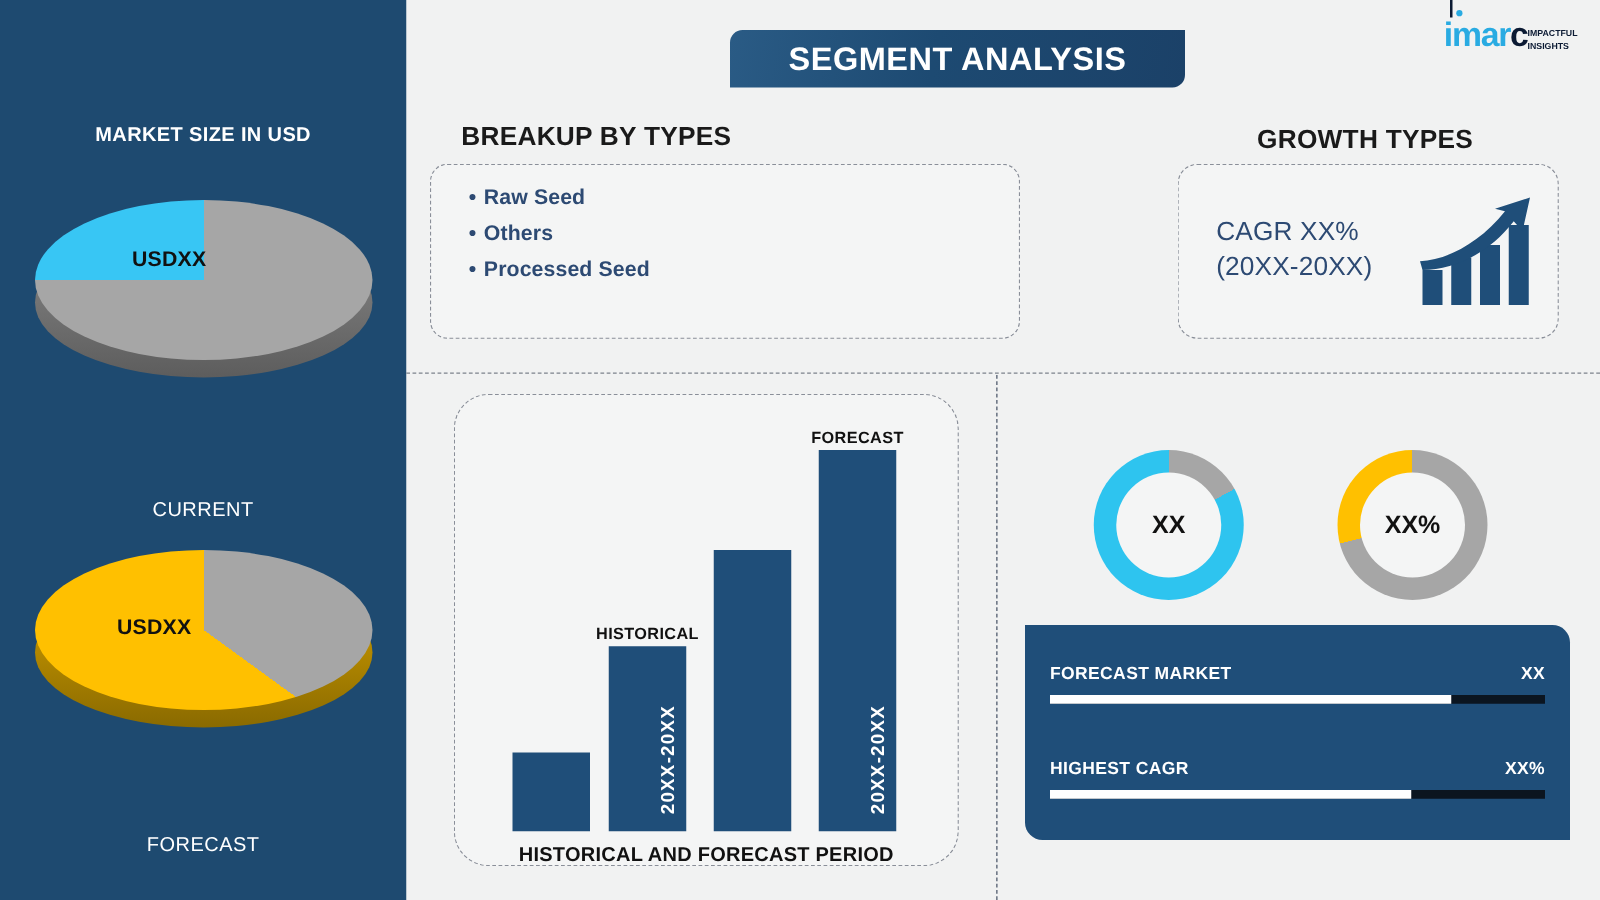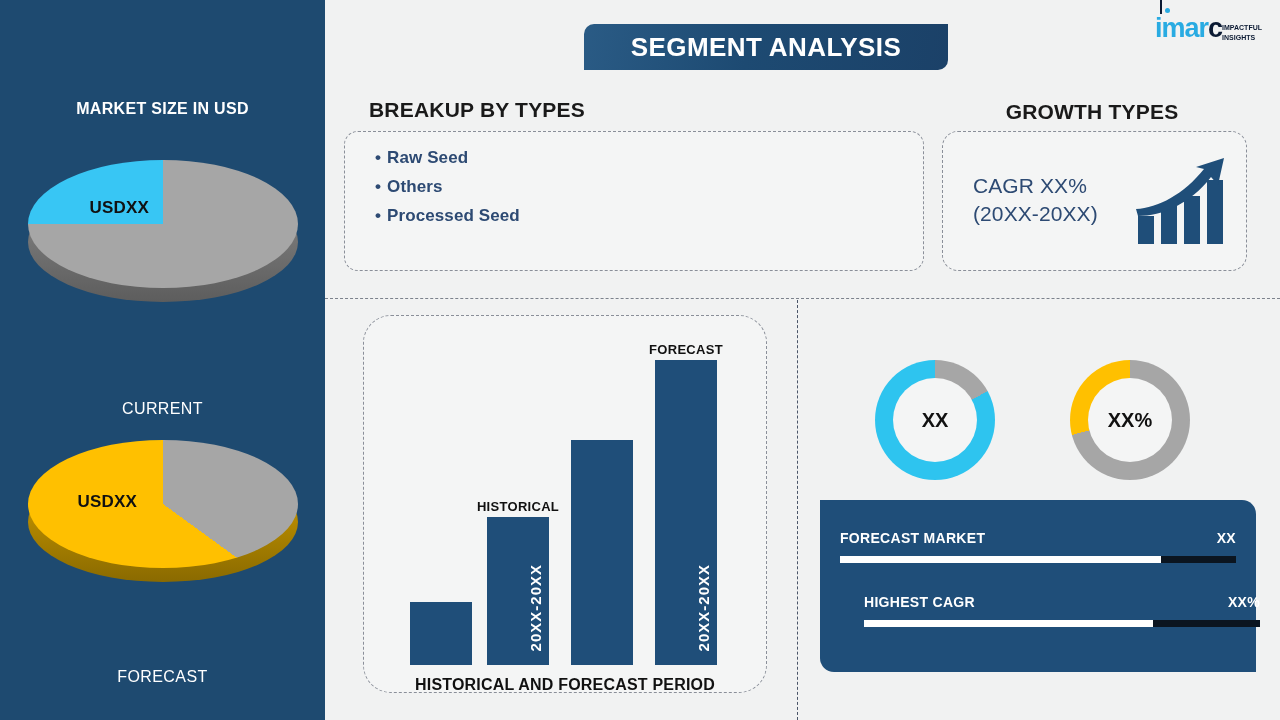--- a/index.html
+++ b/index.html
@@ -30,20 +30,21 @@
   }
   .pie-side.grey{ background:linear-gradient(#8a8a8a,#5d5d5d); }
   .pie-side.gold{ background:linear-gradient(#d9a400,#8a6a00); }
   .pie-top{
     position:absolute; left:0; top:0; width:270px; height:128px;
     border-radius:50%/50%;
   }
   .pie-label{
     position:absolute; color:#111; font-size:17px; font-weight:bold;
     letter-spacing:.2px;
+    margin-left:16px;
   }
   .pie-caption{
     position:absolute; left:0; width:325px; text-align:center;
     color:#ffffff; font-size:16px; letter-spacing:.4px;margin-top:40px;
   }
   .pie-wrap.current .pie-caption{ top:200px; }
   .pie-wrap.forecast .pie-caption{ top:188px; }
 
   
   #header-title{
@@ -70,21 +71,21 @@
   
   .sec-head{ position:absolute; font-size:21px; font-weight:bold; color:#1a1a1a;
              letter-spacing:.2px; }
   #head-types{ left:369px; top:98px; }
   #head-growth{ left:942px; top:100px; width:300px; text-align:center; }
 
   .dash-box{
     position:absolute; border:1.4px dashed #8a8f99; border-radius:14px;
     background:#f4f5f5;
   }
-  #types-box{ left:344px; top:131px; width:580px; height:140px;padding-left:12px; }
+  #types-box{ left:344px; top:131px; width:472px; height:140px;padding-left:12px; }
   .type-list{ position:absolute; left:30px; top:11px; }
   .type-item{
     color:#2d4a73; font-size:17px; font-weight:bold; line-height:29px;
     letter-spacing:.1px;
   }
   .type-item .bul{ margin-right:6px; }
 
   #growth-box{ left:942px; top:131px; width:305px; height:140px; border-radius:16px; }
   #growth-text{
     position:absolute; left:30px; top:40px; color:#2d4a73;
@@ -140,21 +141,21 @@
     position:absolute; left:0; top:0; color:#fff; font-size:14px;
     font-weight:bold; letter-spacing:.3px;
   }
   .stat .val{
     position:absolute; right:0; top:0; color:#fff; font-size:14px;
     font-weight:bold; letter-spacing:.3px;
   }
   .track{ position:relative; width:396px; height:7px; background:#0b1520; margin-top:4px; }
   .fill{ position:absolute; left:0; top:0; height:7px; background:#ffffff; }
   #stat1{ top:30px; }
-  #stat2{ top:94px;margin-left:24px; }
+  #stat2{ top:106px; }
 </style>
 </head>
 <body>
 
 <div id="sidebar">
 
   <div id="sidebar-title">MARKET SIZE IN USD</div>
 
   <div class="pie-wrap current">
     <div class="pie-3d">

